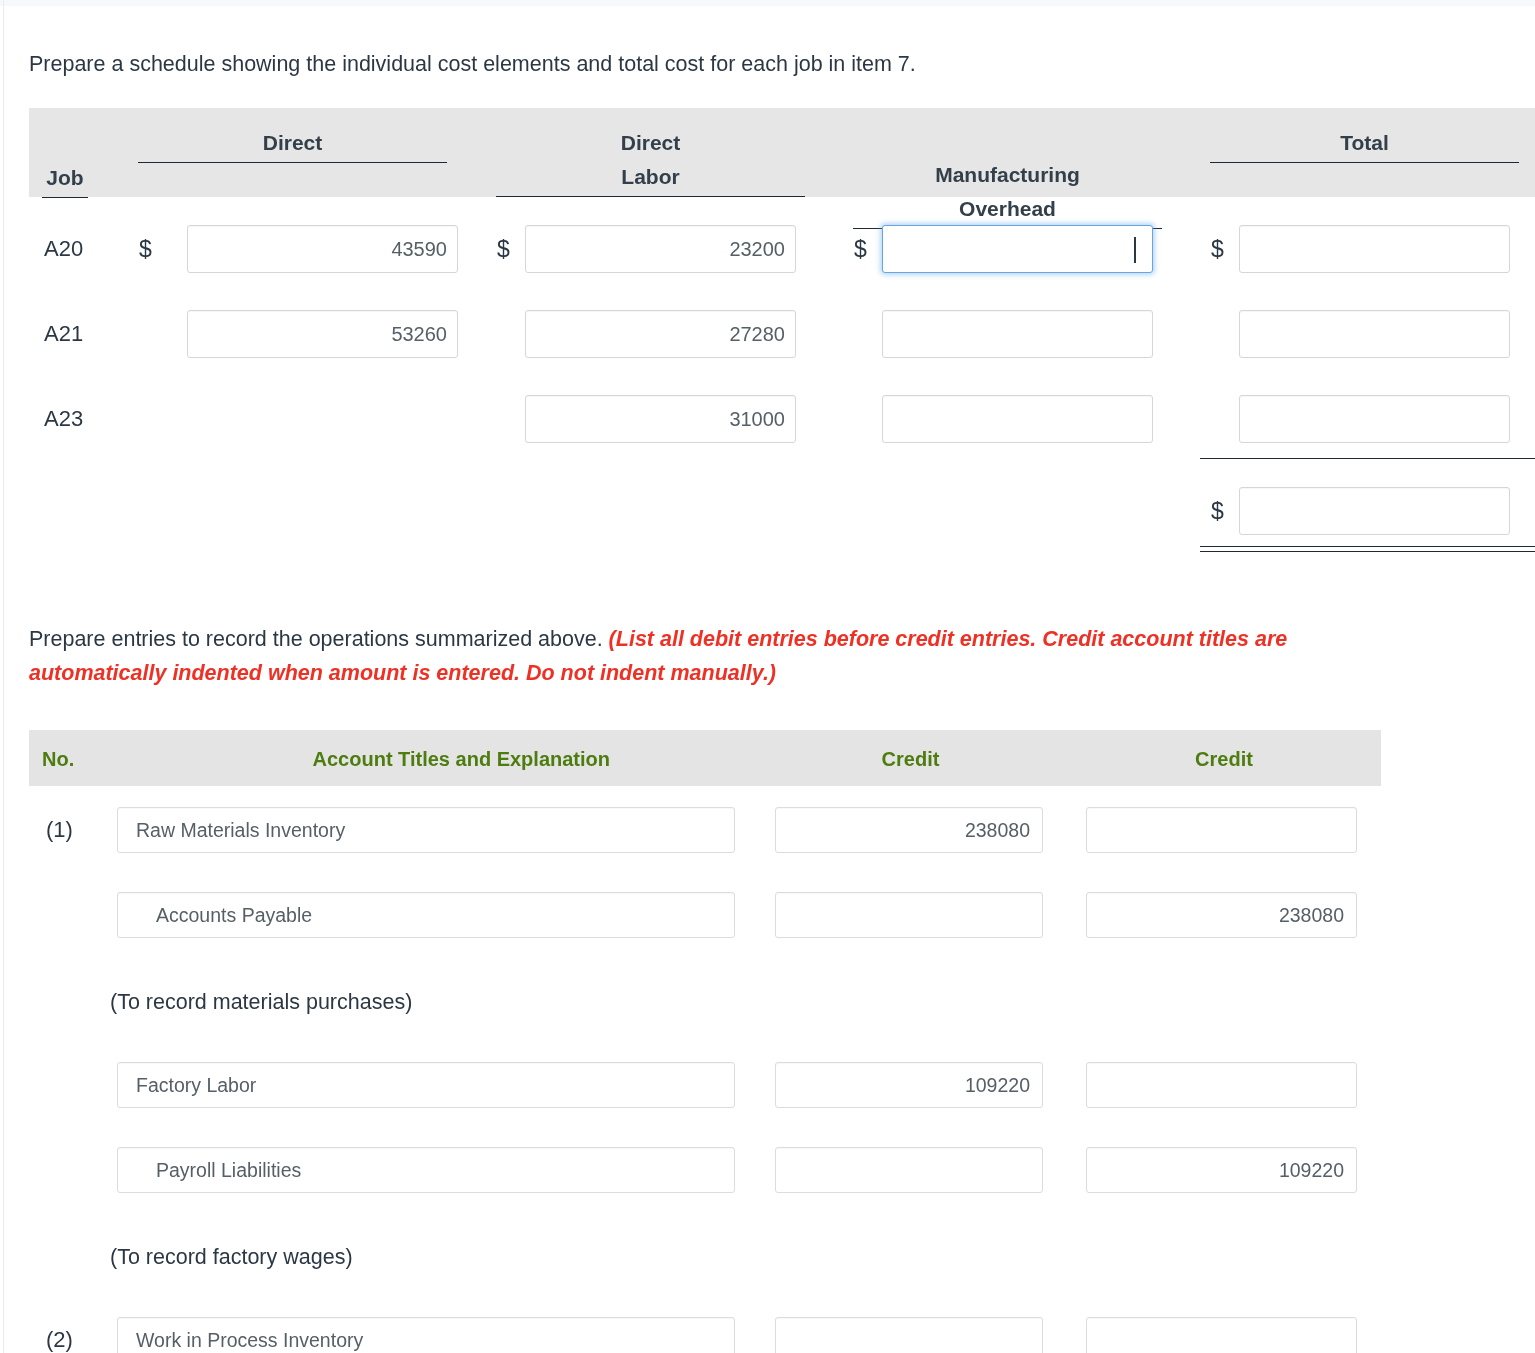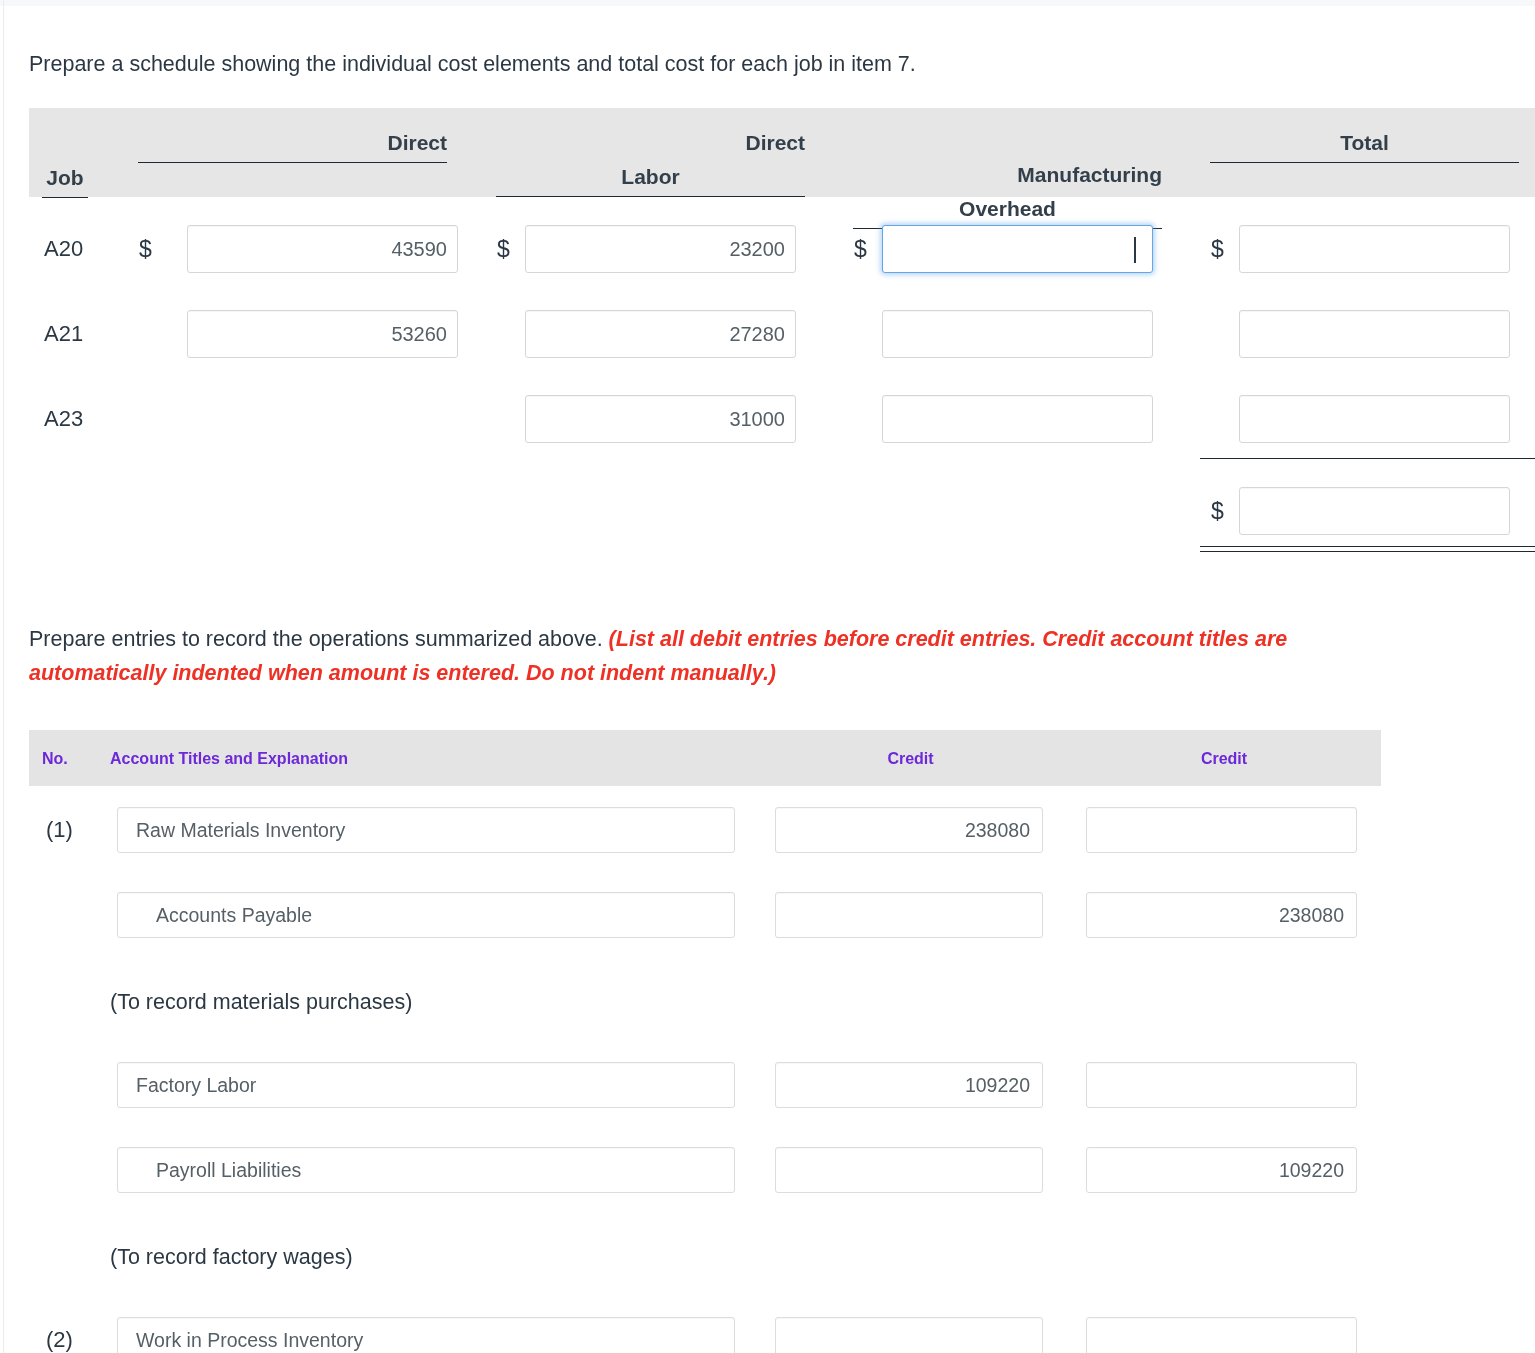--- a/index.html
+++ b/index.html
@@ -71,21 +71,21 @@
     display: block;
     border-bottom: 1.6px solid #1d2935;
     margin-top: 2px;
   }
   .hc-job       { left: 42px;   top: 161px; width: 46px; }
   .hc-dm        { left: 138px;  top: 126px; width: 309px; }
   .hc-dl        { left: 496px;  top: 126px; width: 309px; }
   .hc-moh       { left: 853px;  top: 126px; width: 309px; margin-top: 32px; }
   .hc-total     { left: 1210px; top: 126px; width: 309px; }
 
-  .hc-line1 { display:block;text-align:right; }
+  .hc-line1 { display:block; }
   .hc-line2 { display:block; }
 
   
   .sched-row { position: absolute; left: 0; width: 1535px; height: 66px; }
   .row-label {
     position: absolute;
     left: 44px;
     font-size: 22px;
     color: #2b3844;
     line-height: 66px;
@@ -151,27 +151,27 @@
   
   .jrnl-header {
     position: absolute;
     left: 29px; top: 730px;
     width: 1352px; height: 56px;
     background: #e4e4e4;
   }
   .jrnl-head-cell {
     position: absolute;
     top: 744px;
-    font-size: 16px;
+    font-size: 20px;
     font-weight: bold;
-    color: #6d28d9;
+    color: #4d7c0f;
     line-height: 30px;
   }
   .jh-no      { left: 42px;  width: 54px; text-align: left; }
-  .jh-acct    { left: 110px; width: 500px; text-align: left; }
+  .jh-acct    { left: 110px; width: 500px; text-align: right; }
   .jh-debit   { left: 778px; width: 265px; text-align: center; }
   .jh-credit  { left: 1090px; width: 268px; text-align: center; }
 
   .jrnl-row { position: absolute; left: 0; width: 1535px; height: 46px; }
   .jrnl-no {
     position: absolute;
     left: 46px;
     font-size: 22px;
     color: #2b3844;
     line-height: 46px;

